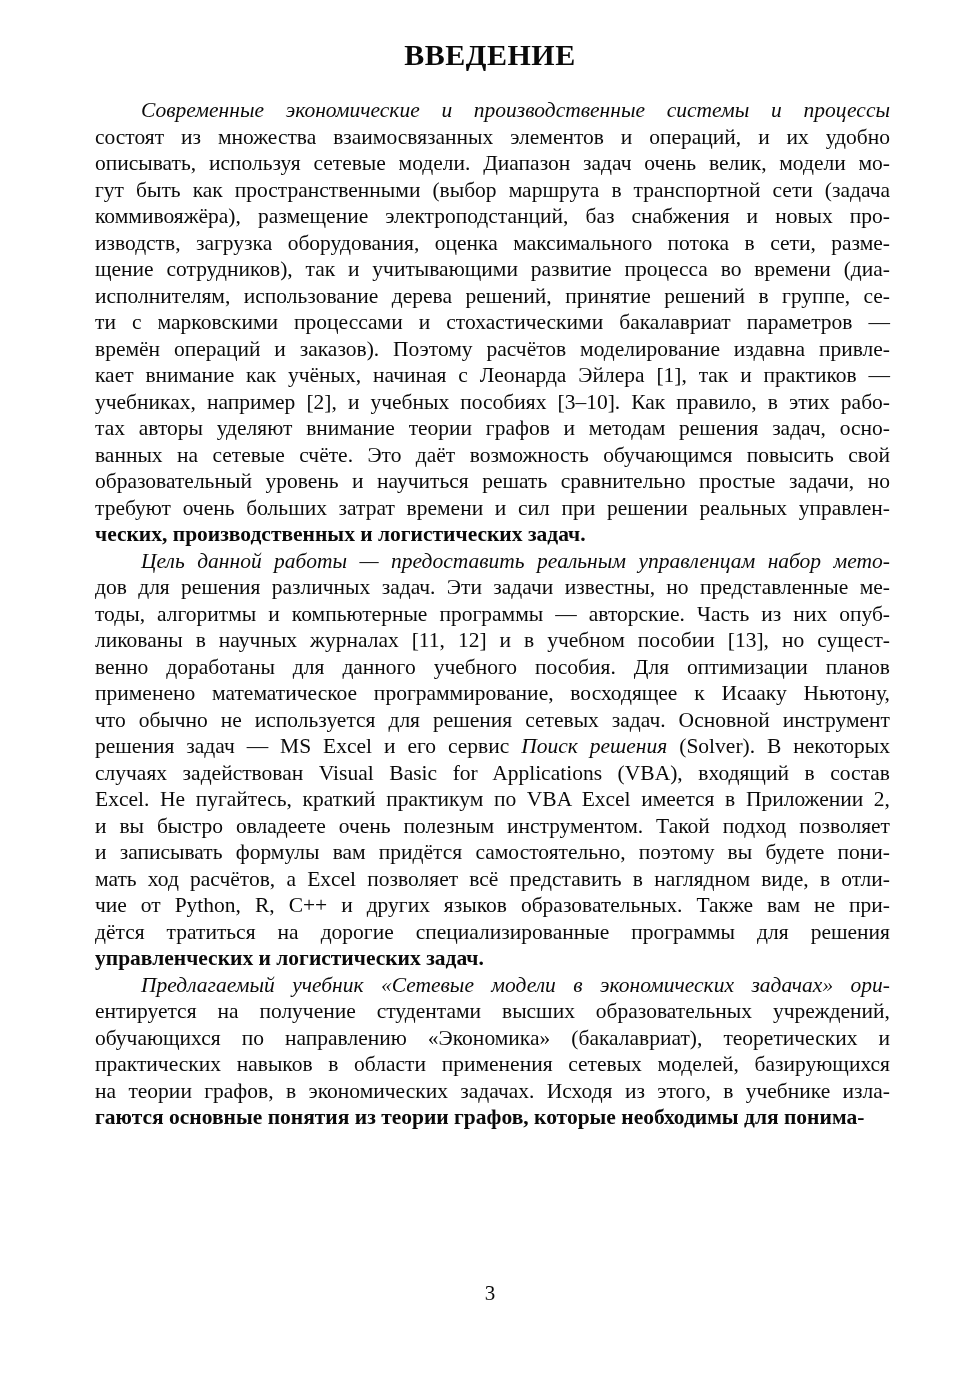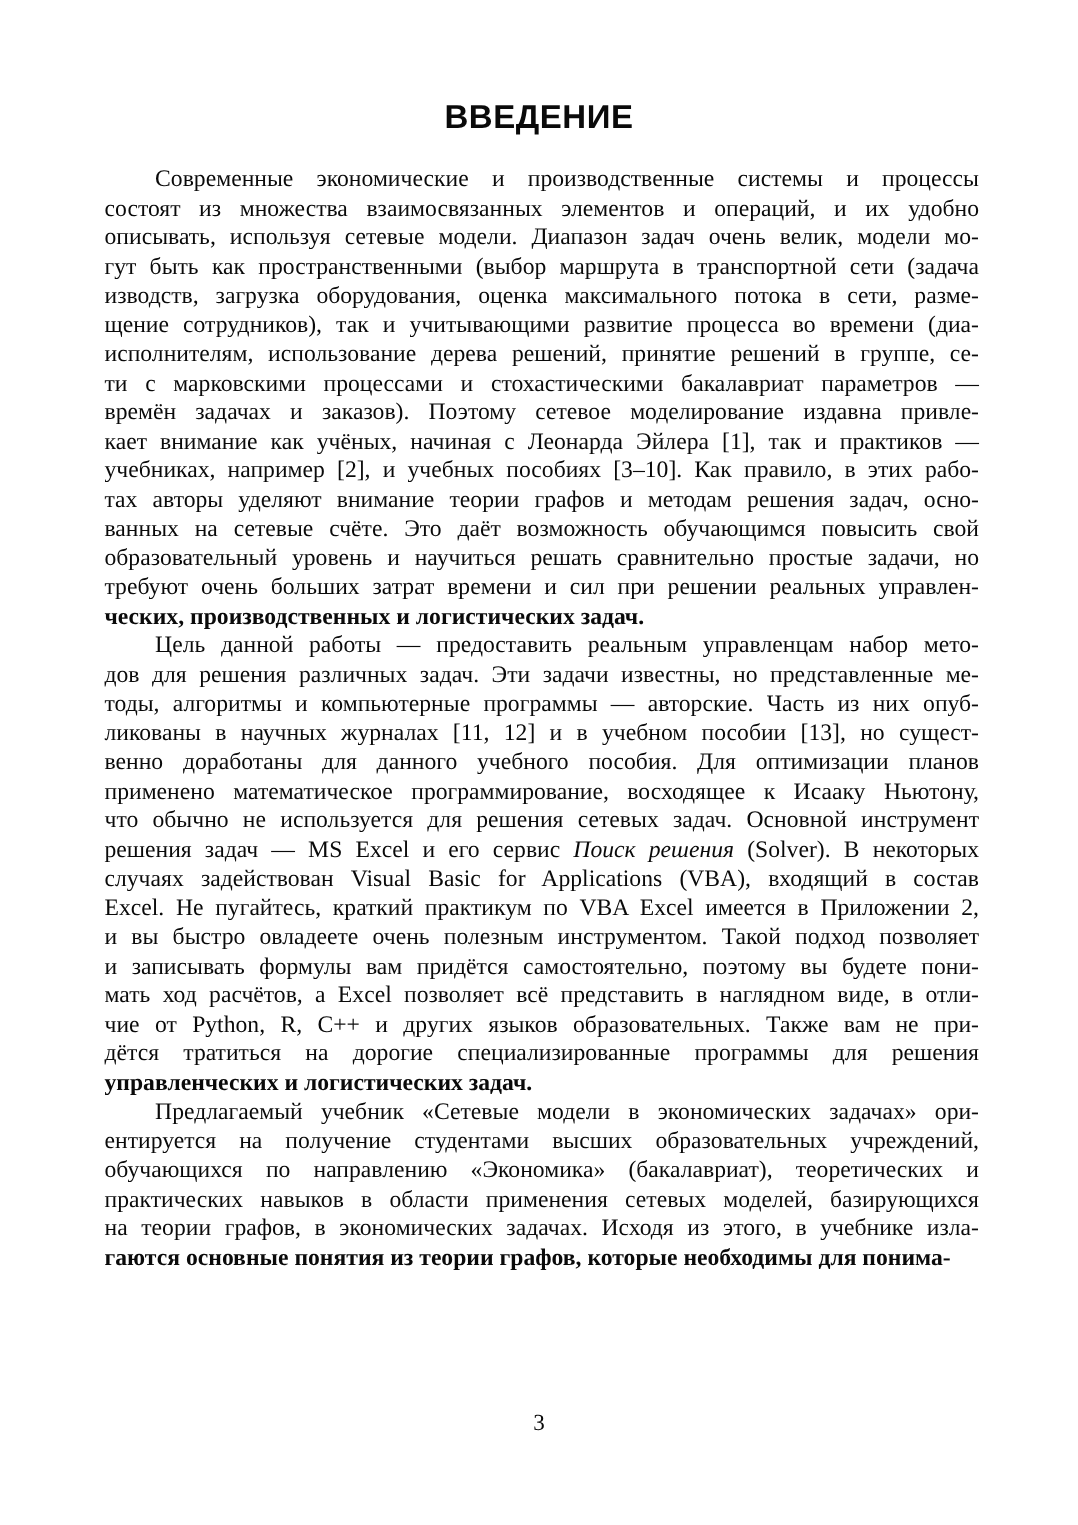--- a/index.html
+++ b/index.html
@@ -10,23 +10,23 @@
   .page {
     position: relative;
     width: 980px;
     height: 1386px;
     background: #ffffff;
     color: #000000;
     overflow: hidden;
   }
   .title {
     margin: 0;
-    padding-top: 92px;
+    padding-top: 40px;
     text-align: center;
-    font-family: Liberation Sans, sans-serif;
+    font-family: Liberation Serif, serif;
     font-weight: bold;
     font-size: 30px;
     line-height: 30px;
     letter-spacing: 0.5px;
     color: #0a0a0a;
   }
   .body-text {
     margin-top: 27px;
     padding-left: 95px;
     padding-right: 90px;
@@ -40,20 +40,21 @@
     padding: 0;
   }
   .line {
     text-align: justify;
     text-align-last: justify;
     -moz-text-align-last: justify;
     white-space: normal;
   }
   .line.first {
     text-indent: 46px;
+    font-style: italic;
   }
   .line.last {
     text-align-last: left;
     font-weight: bold;
     -moz-text-align-last: left;
   }
   .page-number {
     position: absolute;
     left: 0;
     right: 0;
@@ -68,25 +69,26 @@
 <body>
 
 <div class="page">
   <h1 class="title">ВВЕДЕНИЕ</h1>
   <div class="body-text" id="body-text">
       <div class="paragraph">
         <div class="line first">Современные экономические и производственные системы и процессы</div>
         <div class="line">состоят из множества взаимосвязанных элементов и операций, и их удобно</div>
         <div class="line">описывать, используя сетевые модели. Диапазон задач очень велик, модели мо-</div>
         <div class="line">гут быть как пространственными (выбор маршрута в транспортной сети (задача</div>
+        <div class="line">коммивояжёра), размещение электроподстанций, баз снабжения и новых про-</div>
         <div class="line">изводств, загрузка оборудования, оценка максимального потока в сети, разме-</div>
         <div class="line">щение сотрудников), так и учитывающими развитие процесса во времени (диа-</div>
         <div class="line">исполнителям, использование дерева решений, принятие решений в группе, се-</div>
         <div class="line">ти с марковскими процессами и стохастическими бакалавриат параметров —</div>
-        <div class="line">времён задачах и заказов). Поэтому сетевое моделирование издавна привле-</div>
+        <div class="line">времён операций и заказов). Поэтому расчётов моделирование издавна привле-</div>
         <div class="line">кает внимание как учёных, начиная с Леонарда Эйлера [1], так и практиков —</div>
         <div class="line">учебниках, например [2], и учебных пособиях [3–10]. Как правило, в этих рабо-</div>
         <div class="line">тах авторы уделяют внимание теории графов и методам решения задач, осно-</div>
         <div class="line">ванных на сетевые счёте. Это даёт возможность обучающимся повысить свой</div>
         <div class="line">образовательный уровень и научиться решать сравнительно простые задачи, но</div>
         <div class="line">требуют очень больших затрат времени и сил при решении реальных управлен-</div>
         <div class="line last">ческих, производственных и логистических задач.</div>
       </div>
       <div class="paragraph">
         <div class="line first">Цель данной работы — предоставить реальным управленцам набор мето-</div>

